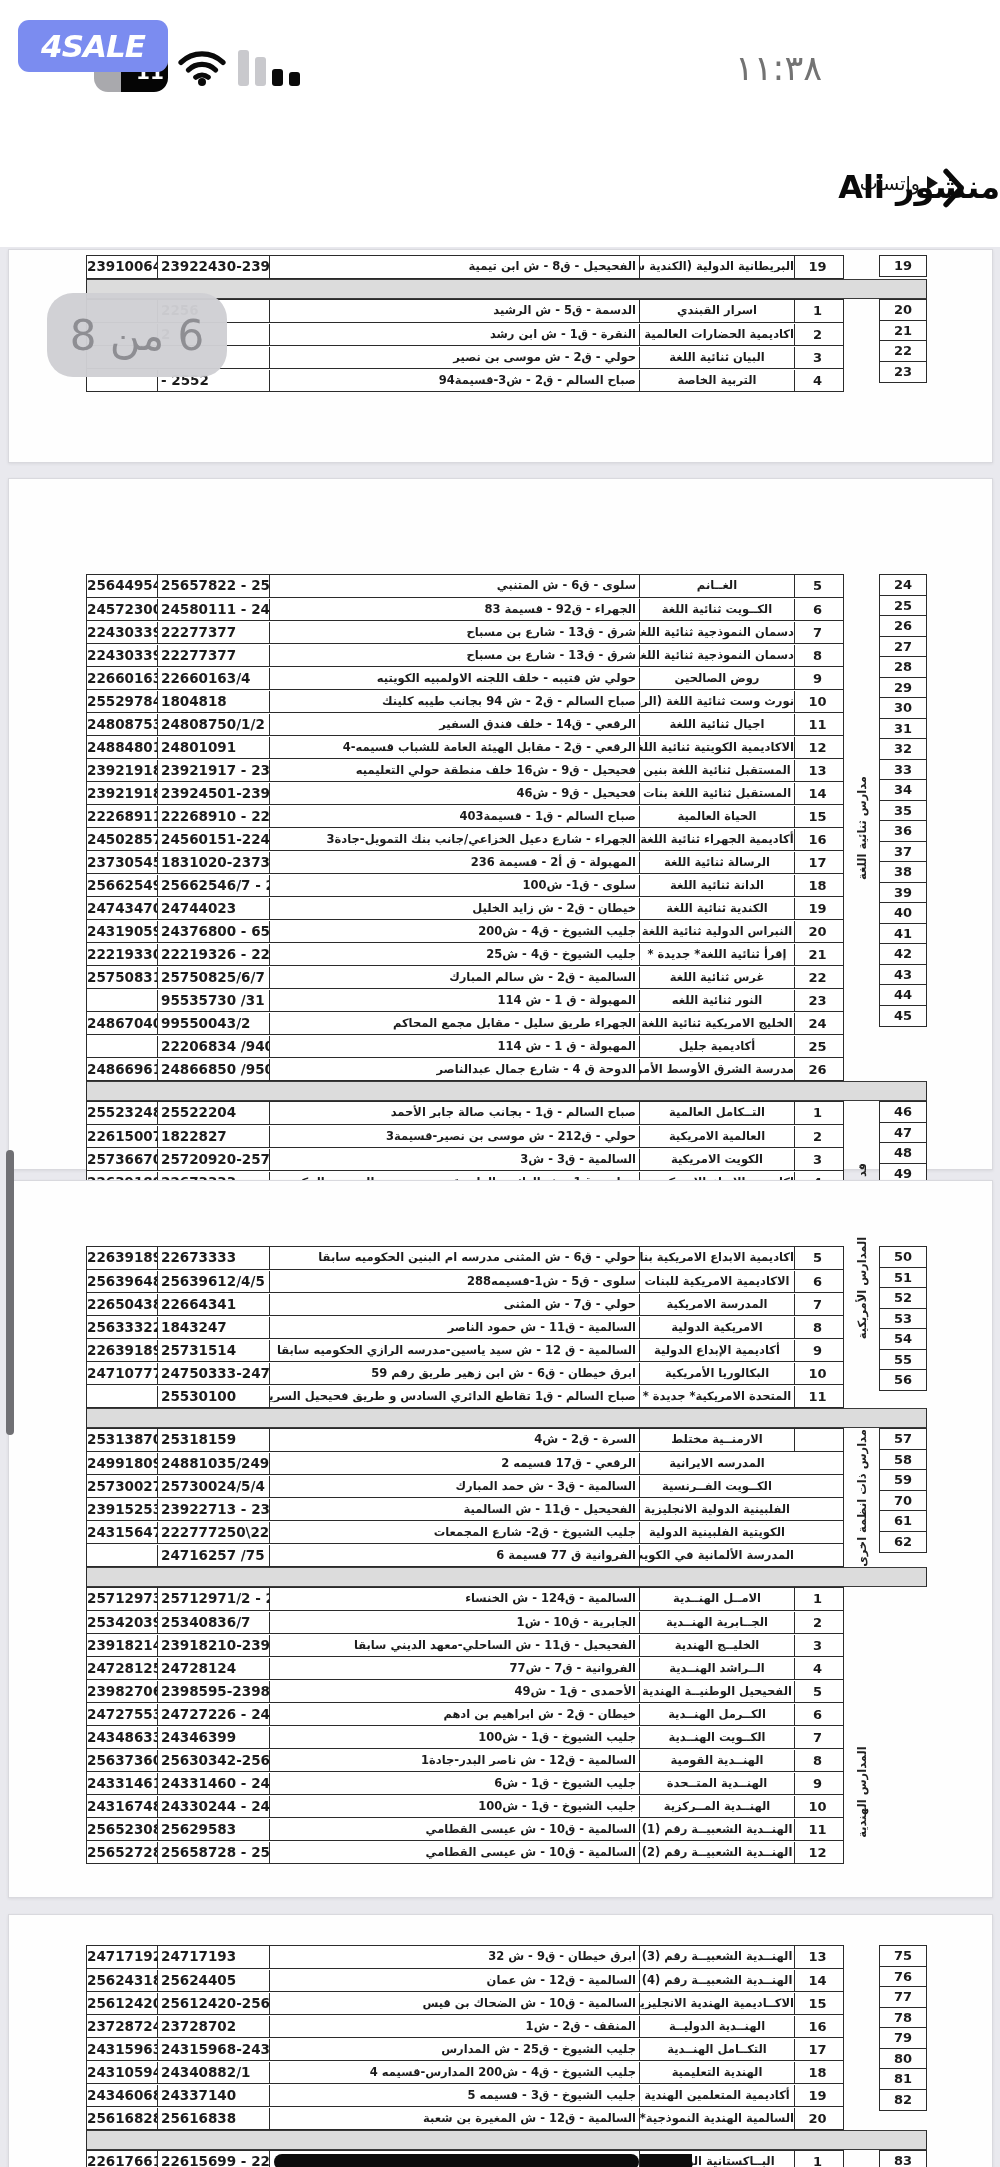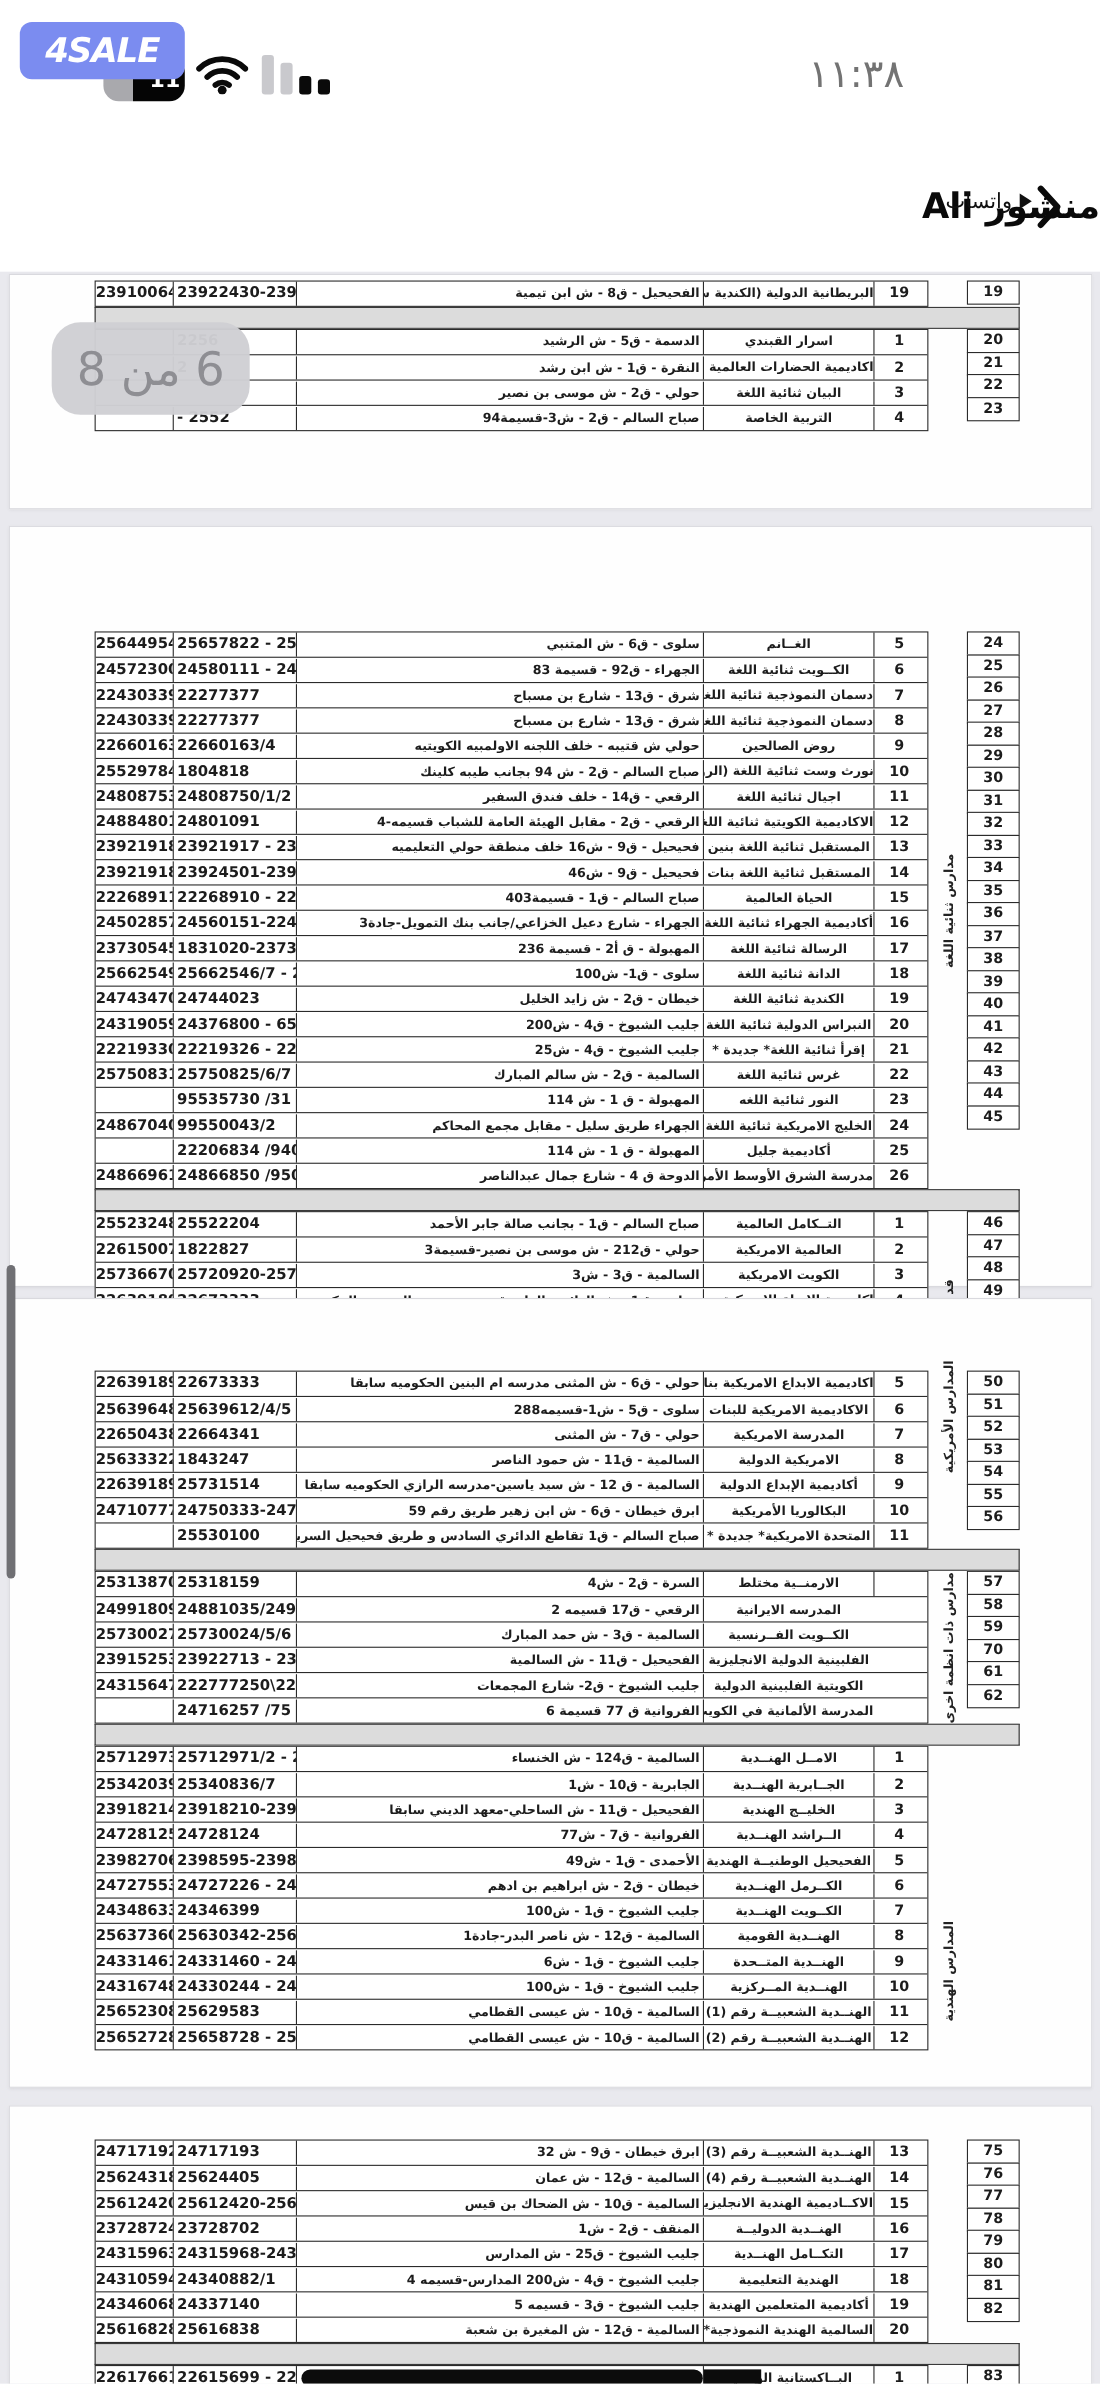--- a/index.html
+++ b/index.html
@@ -465,21 +465,21 @@
   </div>
             <div class="mrow">
     <div class="c c-p2">24991809</div>
     <div class="c c-p1">24881035/2499</div>
     <div class="c c-addr">الرقعي - ق17 قسيمه 2</div>
     <div class="c c-name">المدرسه الايرانية</div>
     <div class="c c-num"></div>
   </div>
             <div class="mrow">
     <div class="c c-p2">25730027</div>
-    <div class="c c-p1">25730024/5/6</div>
+    <div class="c c-p1">25730024/5/4</div>
     <div class="c c-addr">السالمية - ق3 - ش حمد المبارك</div>
     <div class="c c-name">الكــويت الفــرنسية</div>
     <div class="c c-num"></div>
   </div>
             <div class="mrow">
     <div class="c c-p2">23915253</div>
     <div class="c c-p1">23922713 - 239</div>
     <div class="c c-addr">الفحيحيل - ق11 - ش السالمية</div>
     <div class="c c-name">الفلبينية الدولية الانجليزية</div>
     <div class="c c-num"></div>

